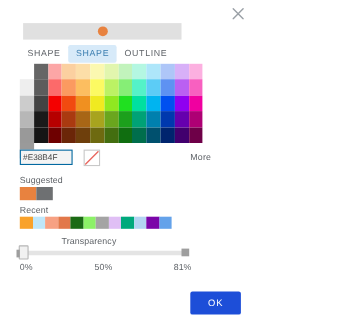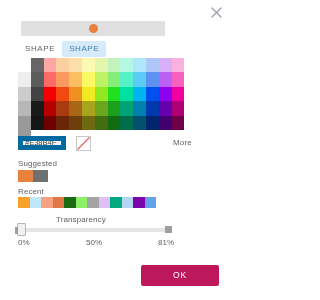--- a/index.html
+++ b/index.html
@@ -103,21 +103,21 @@
     top: 136px;
     width: 170px;
     height: 16px;
   }
   #hex-input {
     position: absolute;
     left: 0;
     top: 0;
     width: 48px;
     height: 14px;
-    border: 5px solid #0369a1;
+    border: 1px solid #0369a1;
     background: #f4f4f4;
     font-family: "Liberation Sans", sans-serif;
     font-size: 7.5px;
     color: #444;
     padding: 0 2px;
     box-sizing: border-box;
     line-height: 14px;
     outline: none;
   }
   #nocolor-swatch {
@@ -238,27 +238,27 @@
   
   #footer {
     position: absolute;
     right: 10px;
     top: 265px;
     display: flex;
     align-items: center;
     gap: 12px;
   }
   #ok-button {
-    background: #be185d;
+    background: #1d4ed8;
     color: #ffffff;
     font-size: 8.5px;
     letter-spacing: 0.8px;
     border: none;
     border-radius: 2px;
-    padding: 6px 32px;
+    padding: 6px 16px;
     cursor: pointer;
     font-family: "Liberation Sans", sans-serif;
     line-height: 1;
   }
   #cancel-button {
     background: transparent;
     color: #4a9fe0;
     font-size: 8.5px;
     letter-spacing: 0.8px;
     border: none;
@@ -279,20 +279,21 @@
   </span>
 </div>
 
 <div id="preview-bar">
   <div id="preview-dot"></div>
 </div>
 
 <div id="tabs">
   <div class="tab">SHAPE</div>
   <div class="tab selected">SHAPE</div>
+  <div class="tab">OUTLINE</div>
 </div>
 
 <div id="color-grid">
     <div class="grid-col" style="left: 0px;">
       <div class="grid-cell" title="#EEEEEE" style="top: 14.4px; background: rgb(238, 238, 238); width: 12.8px; height: 14.4px;"></div>
       <div class="grid-cell" title="#CCCCCC" style="top: 28.8px; background: rgb(204, 204, 204); width: 12.8px; height: 14.4px;"></div>
       <div class="grid-cell" title="#B7B7B7" style="top: 43.2px; background: rgb(183, 183, 183); width: 12.8px; height: 14.4px;"></div>
       <div class="grid-cell" title="#999999" style="top: 57.6px; background: rgb(153, 153, 153); width: 12.8px; height: 14.4px;"></div>
       <div class="grid-cell" title="#9A9A9A" style="top: 72px; background: rgb(154, 154, 154); width: 12.8px; height: 14.4px;"></div>
     </div>

